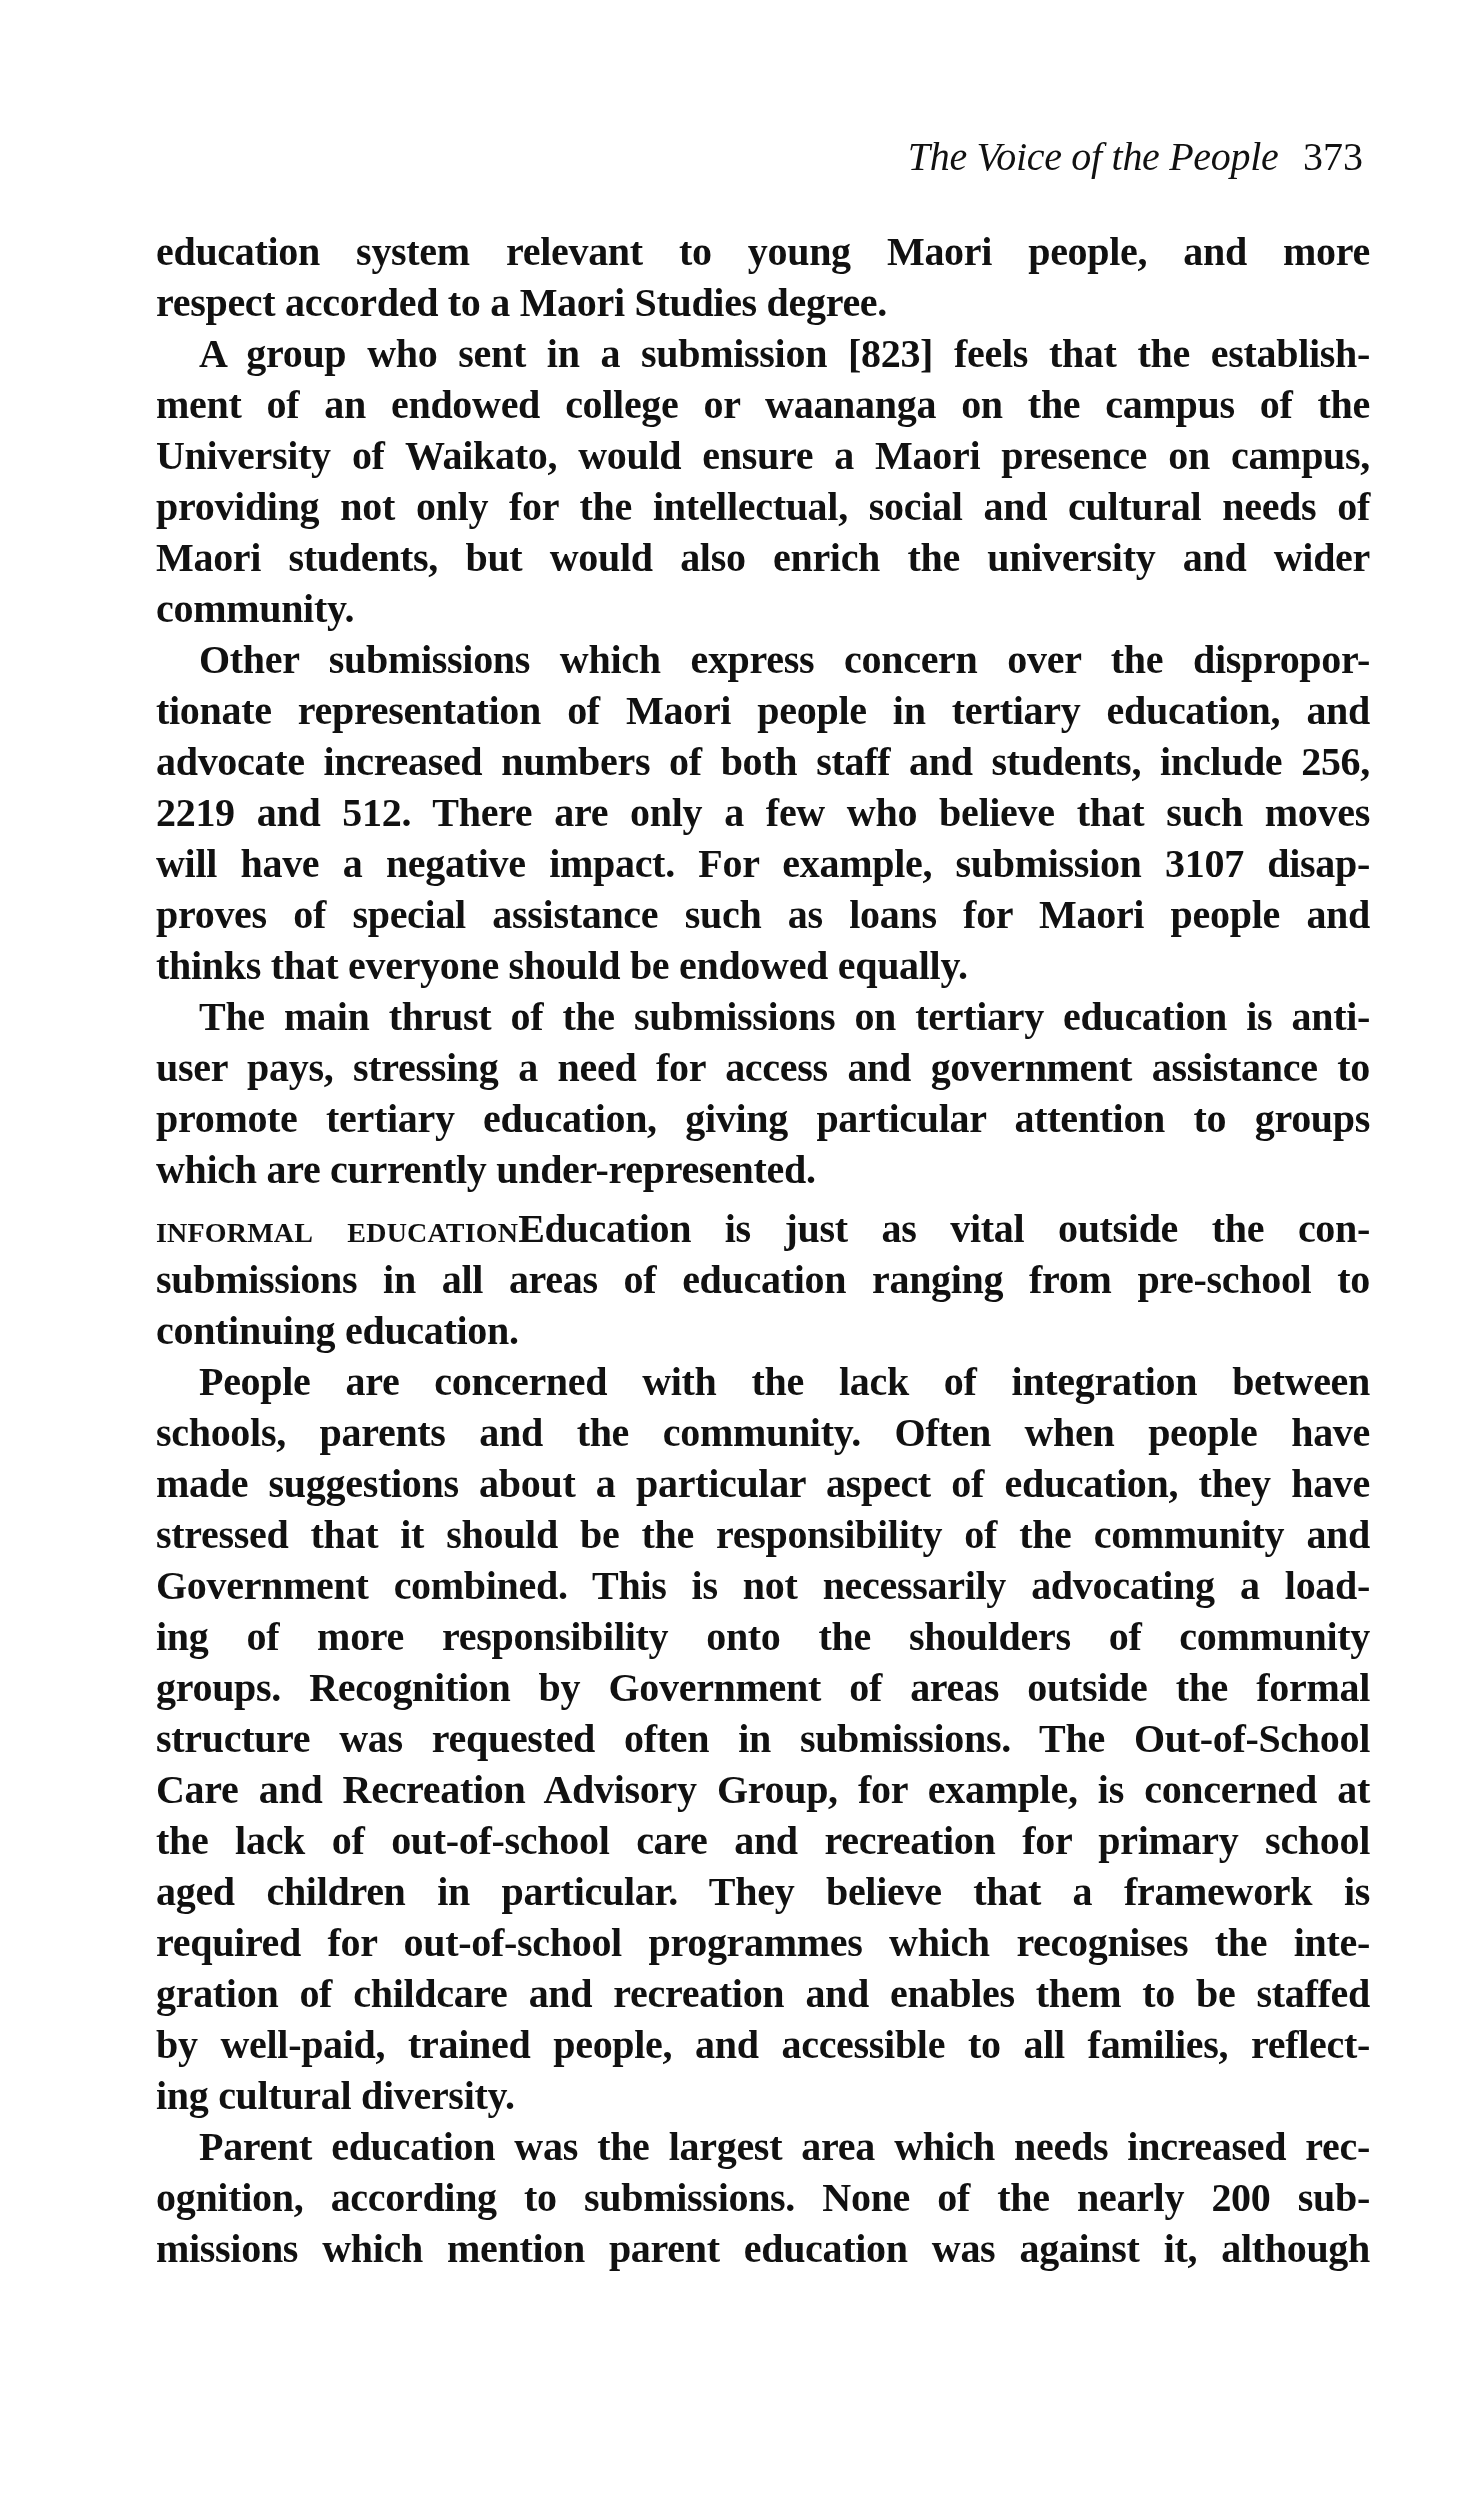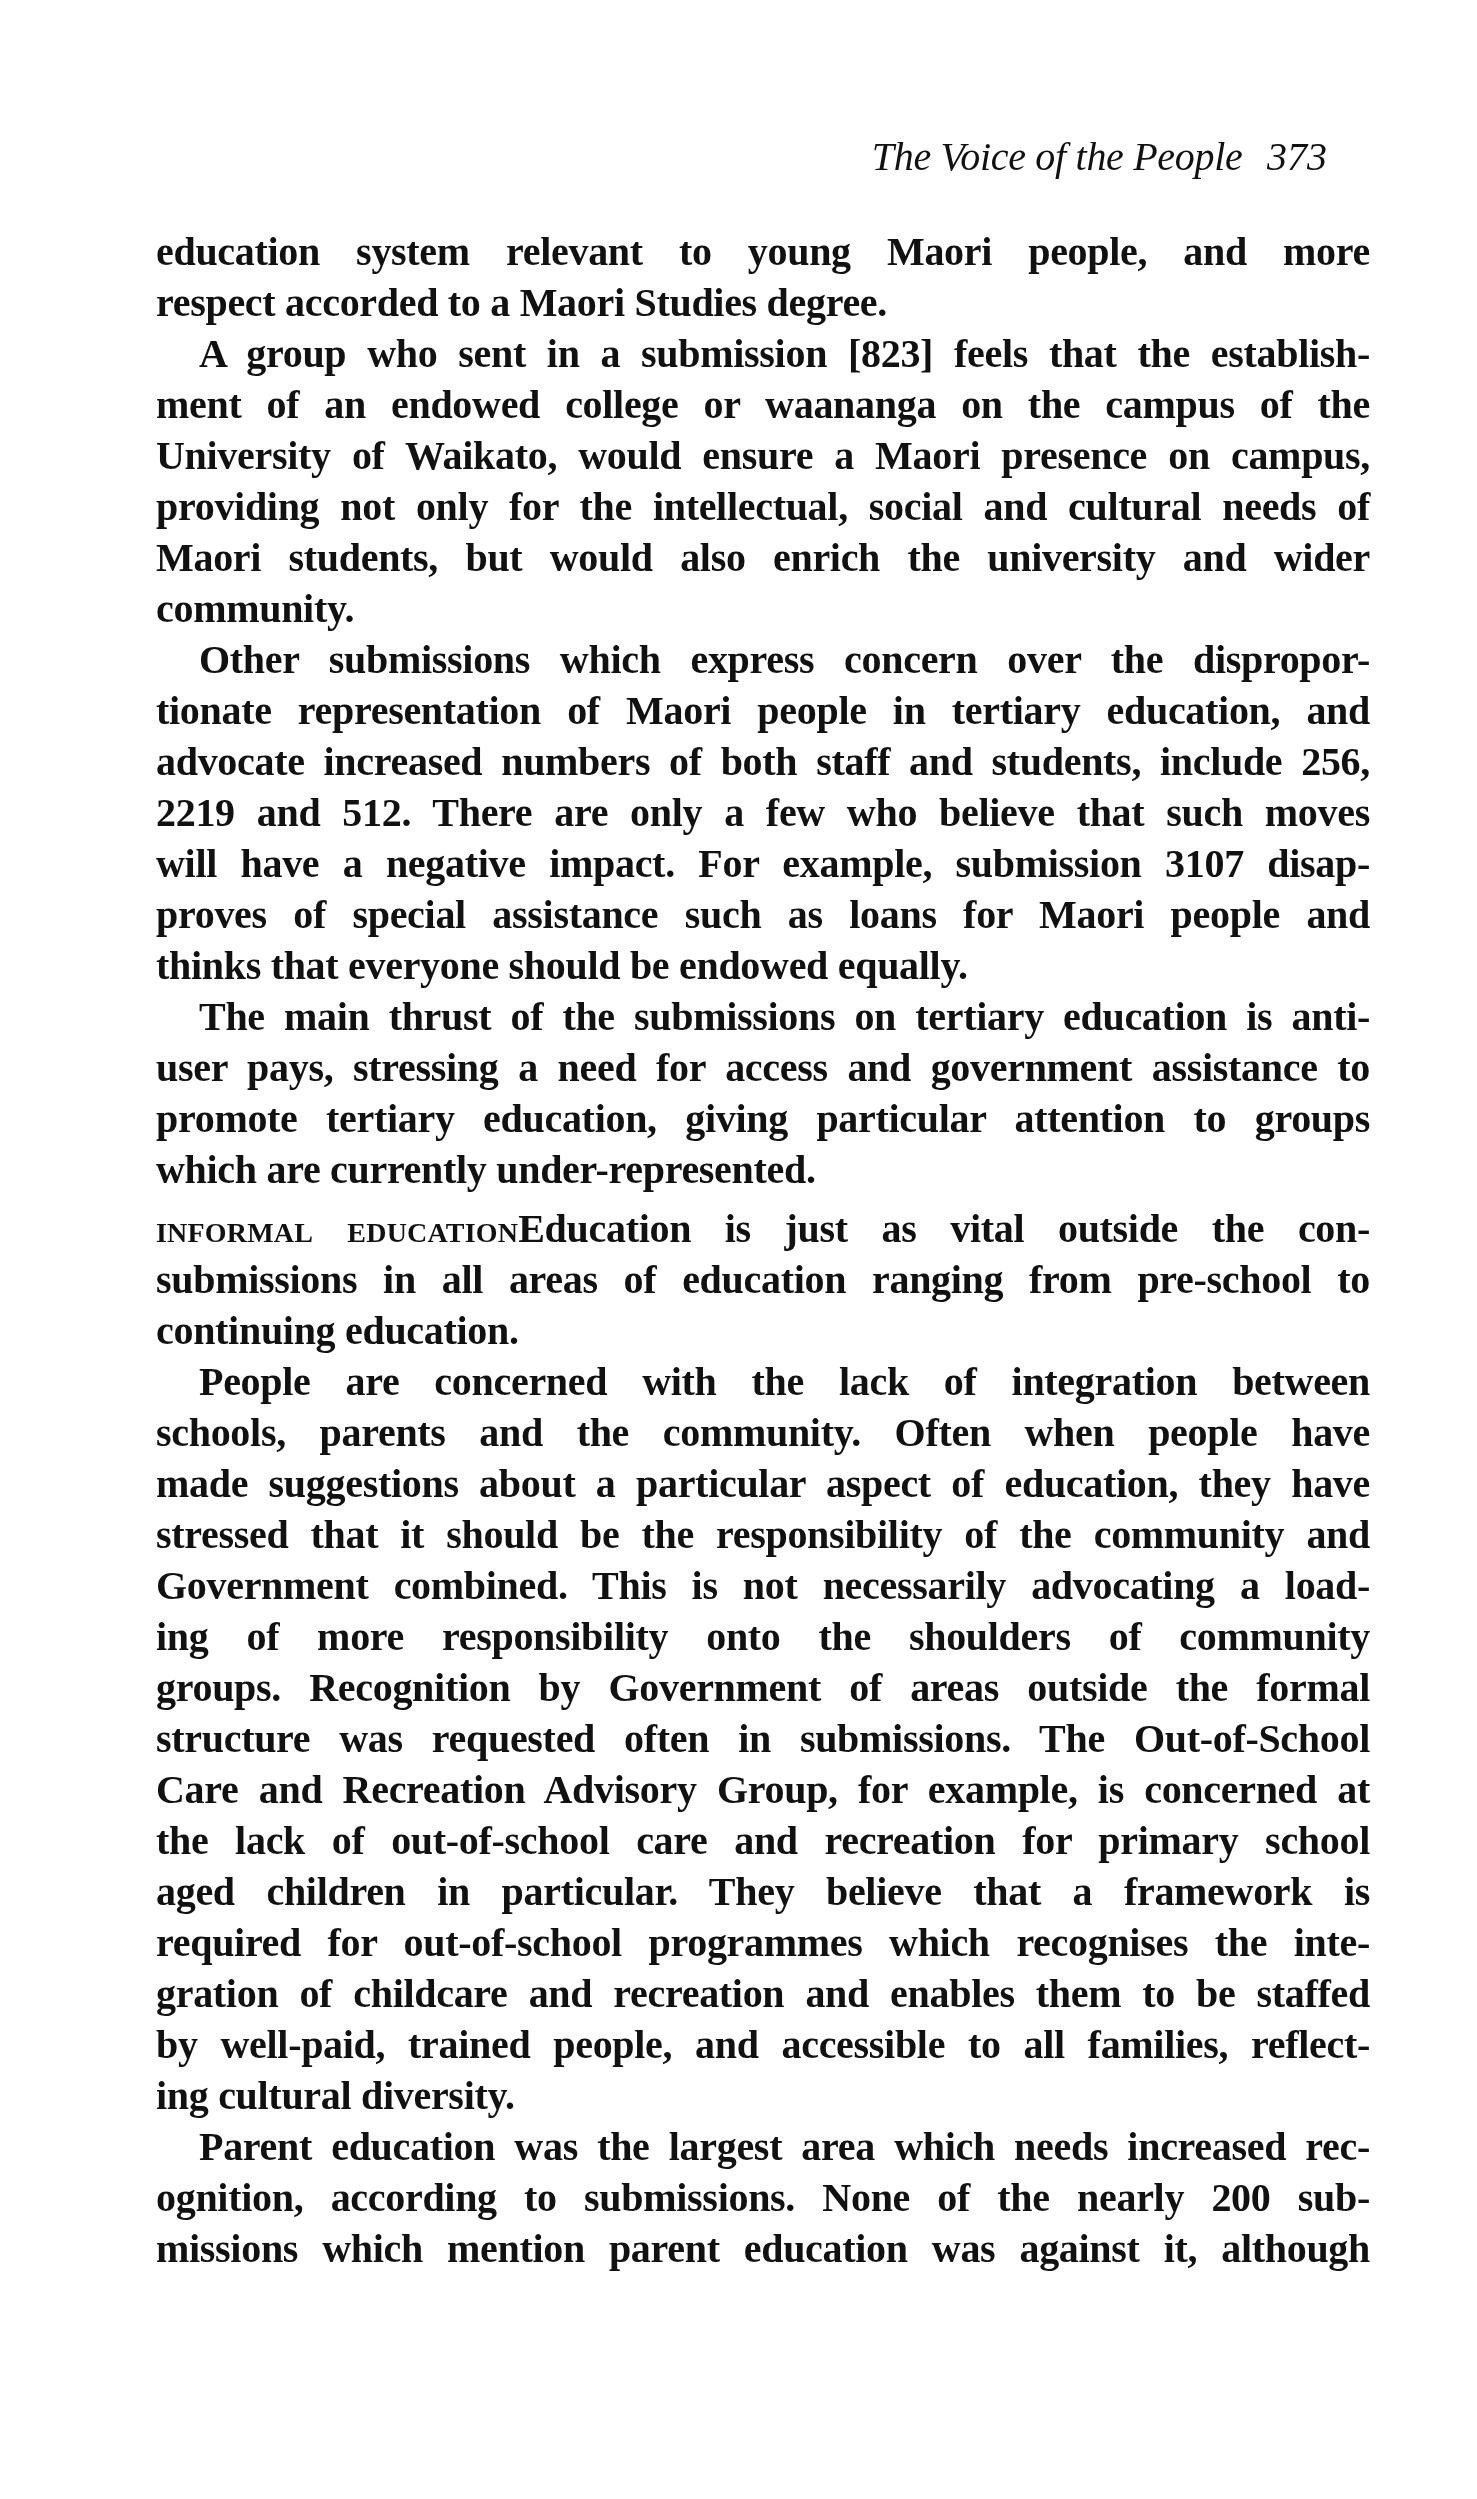--- a/index.html
+++ b/index.html
@@ -11,37 +11,36 @@
     width: 1478px;
     height: 2500px;
     position: relative;
     overflow: hidden;
     color: #111111;
     font-family: "Liberation Serif", "DejaVu Serif", serif;
   }
   .running-head {
     position: absolute;
     top: 132px;
-    left: 811px;
+    left: 847px;
     width: 516px;
     height: 49px;
     display: flex;
     justify-content: flex-end;
     align-items: baseline;
     font-size: 40px;
     line-height: 49px;
     white-space: nowrap;
   }
   .running-head .title {
     font-style: italic;
     letter-spacing: -0.3px;
   }
   .running-head .folio {
     margin-left: 24.5px;
-    font-style: italic;
   }
   .body-text {
     position: absolute;
     left: 156px;
     top: 226px;
     width: 1214px;
     font-weight: bold;
   }
   .line {
     display: block;

